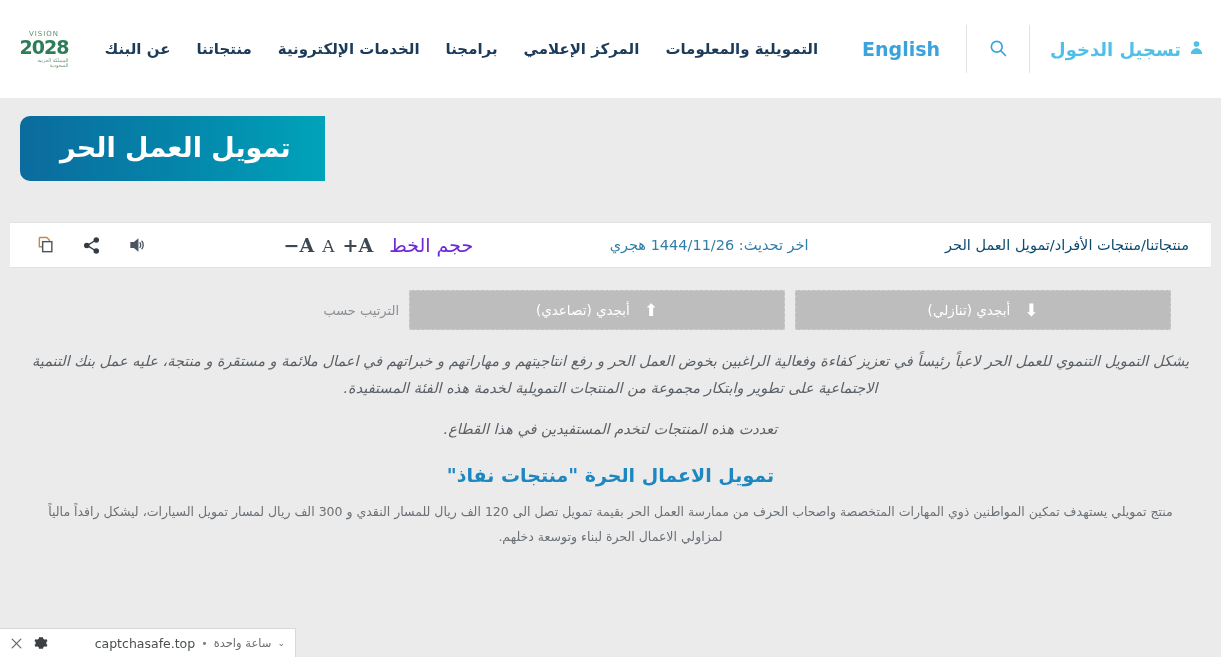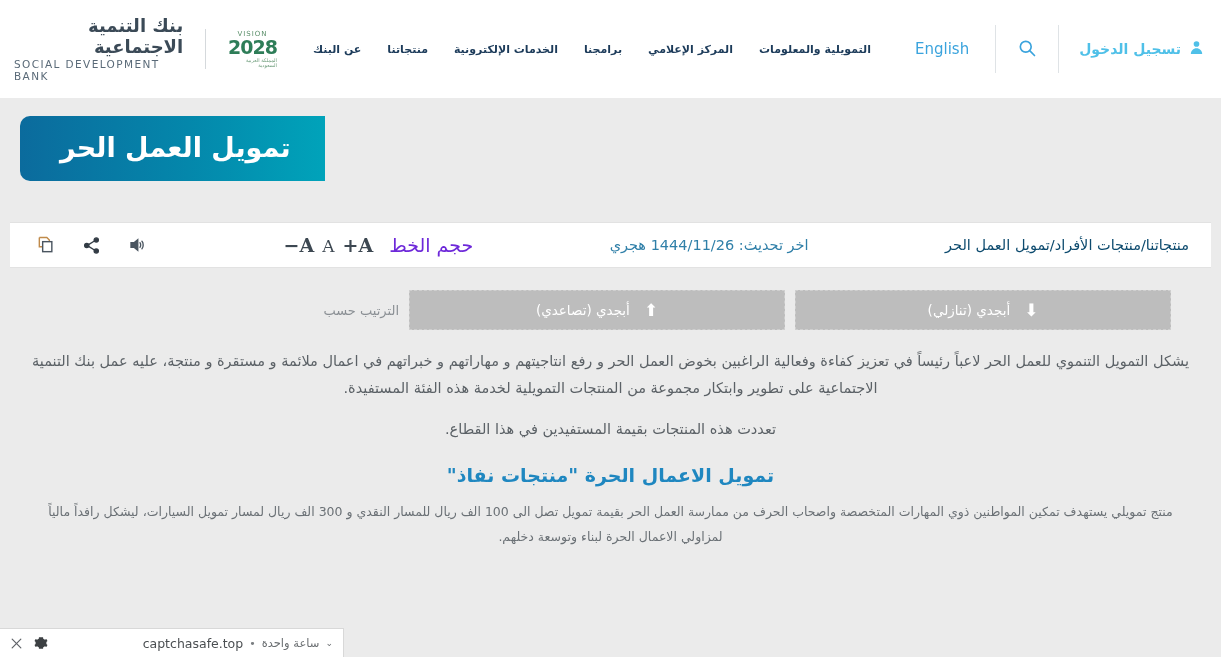--- a/index.html
+++ b/index.html
@@ -40,50 +40,50 @@
   .vision-num { font-size: 19px; font-weight: 700; color: #2e7d58; letter-spacing: -1px; }
   .vision-sub { font-size: 5px; color: #6a9a78; letter-spacing: 0.2px; margin-top: 1px; }
 
   .nav {
     display: flex;
     align-items: center;
     gap: 26px;
     padding: 0 18px;
   }
   .nav a {
-    font-size: 11px;
+    font-size: 15px;
     color: #1c3b5a;
     text-decoration: none;
     font-weight: 600;
     white-space: nowrap;
   }
 
   .header-right-tools {
     display: flex;
     align-items: center;
     height: 48px;
   }
   .lang-btn {
-    font-size: 15px;
+    font-size: 19px;
     color: #3aa3dd;
-    font-weight: 400;
+    font-weight: 700;
     padding: 0 26px;
     text-decoration: none;
     direction: ltr;
   }
   .tool-divider { width: 1px; height: 48px; background: #dfe3e6; }
   .search-btn {
     width: 62px; height: 48px;
     display: flex; align-items: center; justify-content: center;
     background: none; border: none; cursor: pointer;
   }
   .login-btn {
     display: flex; align-items: center; gap: 7px;
     padding: 0 16px 0 20px;
-    color: #4fc0e8; font-size: 14px; font-weight: 600;
+    color: #4fc0e8; font-size: 18px; font-weight: 600;
     text-decoration: none; white-space: nowrap;
   }
 
   
   .banner-area { height: 100px; display: flex; align-items: center; justify-content: flex-end; padding-right: 0; }
   .page-title {
     background: linear-gradient(270deg, #00a3ba 0%, #0487ab 45%, #0b6b9d 100%);
     color: #ffffff;
     font-size: 27px;
     font-weight: 700;
@@ -144,20 +144,21 @@
   .sort-btn .arrow { font-size: 17px; line-height: 1; }
 
   
   .content { padding: 18px 14px 0 14px; }
   .body-par {
     font-size: 14.5px;
     line-height: 1.85;
     color: #5b6166;
     text-align: center;
     margin-bottom: 14px;
+    font-style: italic;
   }
   .body-par.tight { margin-bottom: 18px; }
   .section-head {
     text-align: center;
     color: #1f87c0;
     font-size: 19px;
     font-weight: 700;
     margin: 22px 0 14px 0;
   }
   .section-par {
@@ -166,21 +167,21 @@
     color: #6b7176;
     text-align: center;
     padding: 0 26px;
   }
 
   
   .toast {
     position: absolute;
     left: 0;
     bottom: 0;
-    width: 344px;
+    width: 296px;
     height: 29px;
     background: #ffffff;
     border-top: 1px solid #d8d8d8;
     border-right: 1px solid #d8d8d8;
     display: flex;
     align-items: center;
     justify-content: space-between;
     padding: 0 10px;
     direction: ltr;
   }
@@ -300,23 +301,23 @@
     </div>
     <div class="sort-btn">
       <span class="arrow">⬆</span>
       <span>أبجدي (تصاعدي)</span>
     </div>
     <span class="sort-label">الترتيب حسب</span>
   </div>
 
   <div class="content">
     <p class="body-par">يشكل التمويل التنموي للعمل الحر لاعباً رئيساً في تعزيز كفاءة وفعالية الراغبين بخوض العمل الحر و رفع انتاجيتهم و مهاراتهم و خبراتهم في اعمال ملائمة و مستقرة و منتجة، عليه عمل بنك التنمية الاجتماعية على تطوير وابتكار مجموعة من المنتجات التمويلية لخدمة هذه الفئة المستفيدة.</p>
-    <p class="body-par tight">تعددت هذه المنتجات بقيمة المستفيدين في هذا القطاع.</p>
+    <p class="body-par tight">تعددت هذه المنتجات لتخدم المستفيدين في هذا القطاع.</p>
     <h2 class="section-head">تمويل الاعمال الحرة "منتجات نفاذ"</h2>
-    <p class="section-par">منتج تمويلي يستهدف تمكين المواطنين ذوي المهارات المتخصصة واصحاب الحرف من ممارسة العمل الحر بقيمة تمويل تصل الى 100 الف ريال للمسار النقدي و 300 الف ريال لمسار تمويل السيارات، ليشكل رافداً مالياً لمزاولي الاعمال الحرة لبناء وتوسعة دخلهم.</p>
+    <p class="section-par">منتج تمويلي يستهدف تمكين المواطنين ذوي المهارات المتخصصة واصحاب الحرف من ممارسة العمل الحر بقيمة تمويل تصل الى 120 الف ريال للمسار النقدي و 300 الف ريال لمسار تمويل السيارات، ليشكل رافداً مالياً لمزاولي الاعمال الحرة لبناء وتوسعة دخلهم.</p>
   </div>
 
   <div class="toast">
     <div class="toast-left">
       <span class="toast-ctl">
         <svg width="13" height="13" viewBox="0 0 24 24" stroke="#5f6368" stroke-width="2.2" stroke-linecap="round">
           <line x1="4" y1="4" x2="20" y2="20"></line>
           <line x1="20" y1="4" x2="4" y2="20"></line>
         </svg>
       </span>

